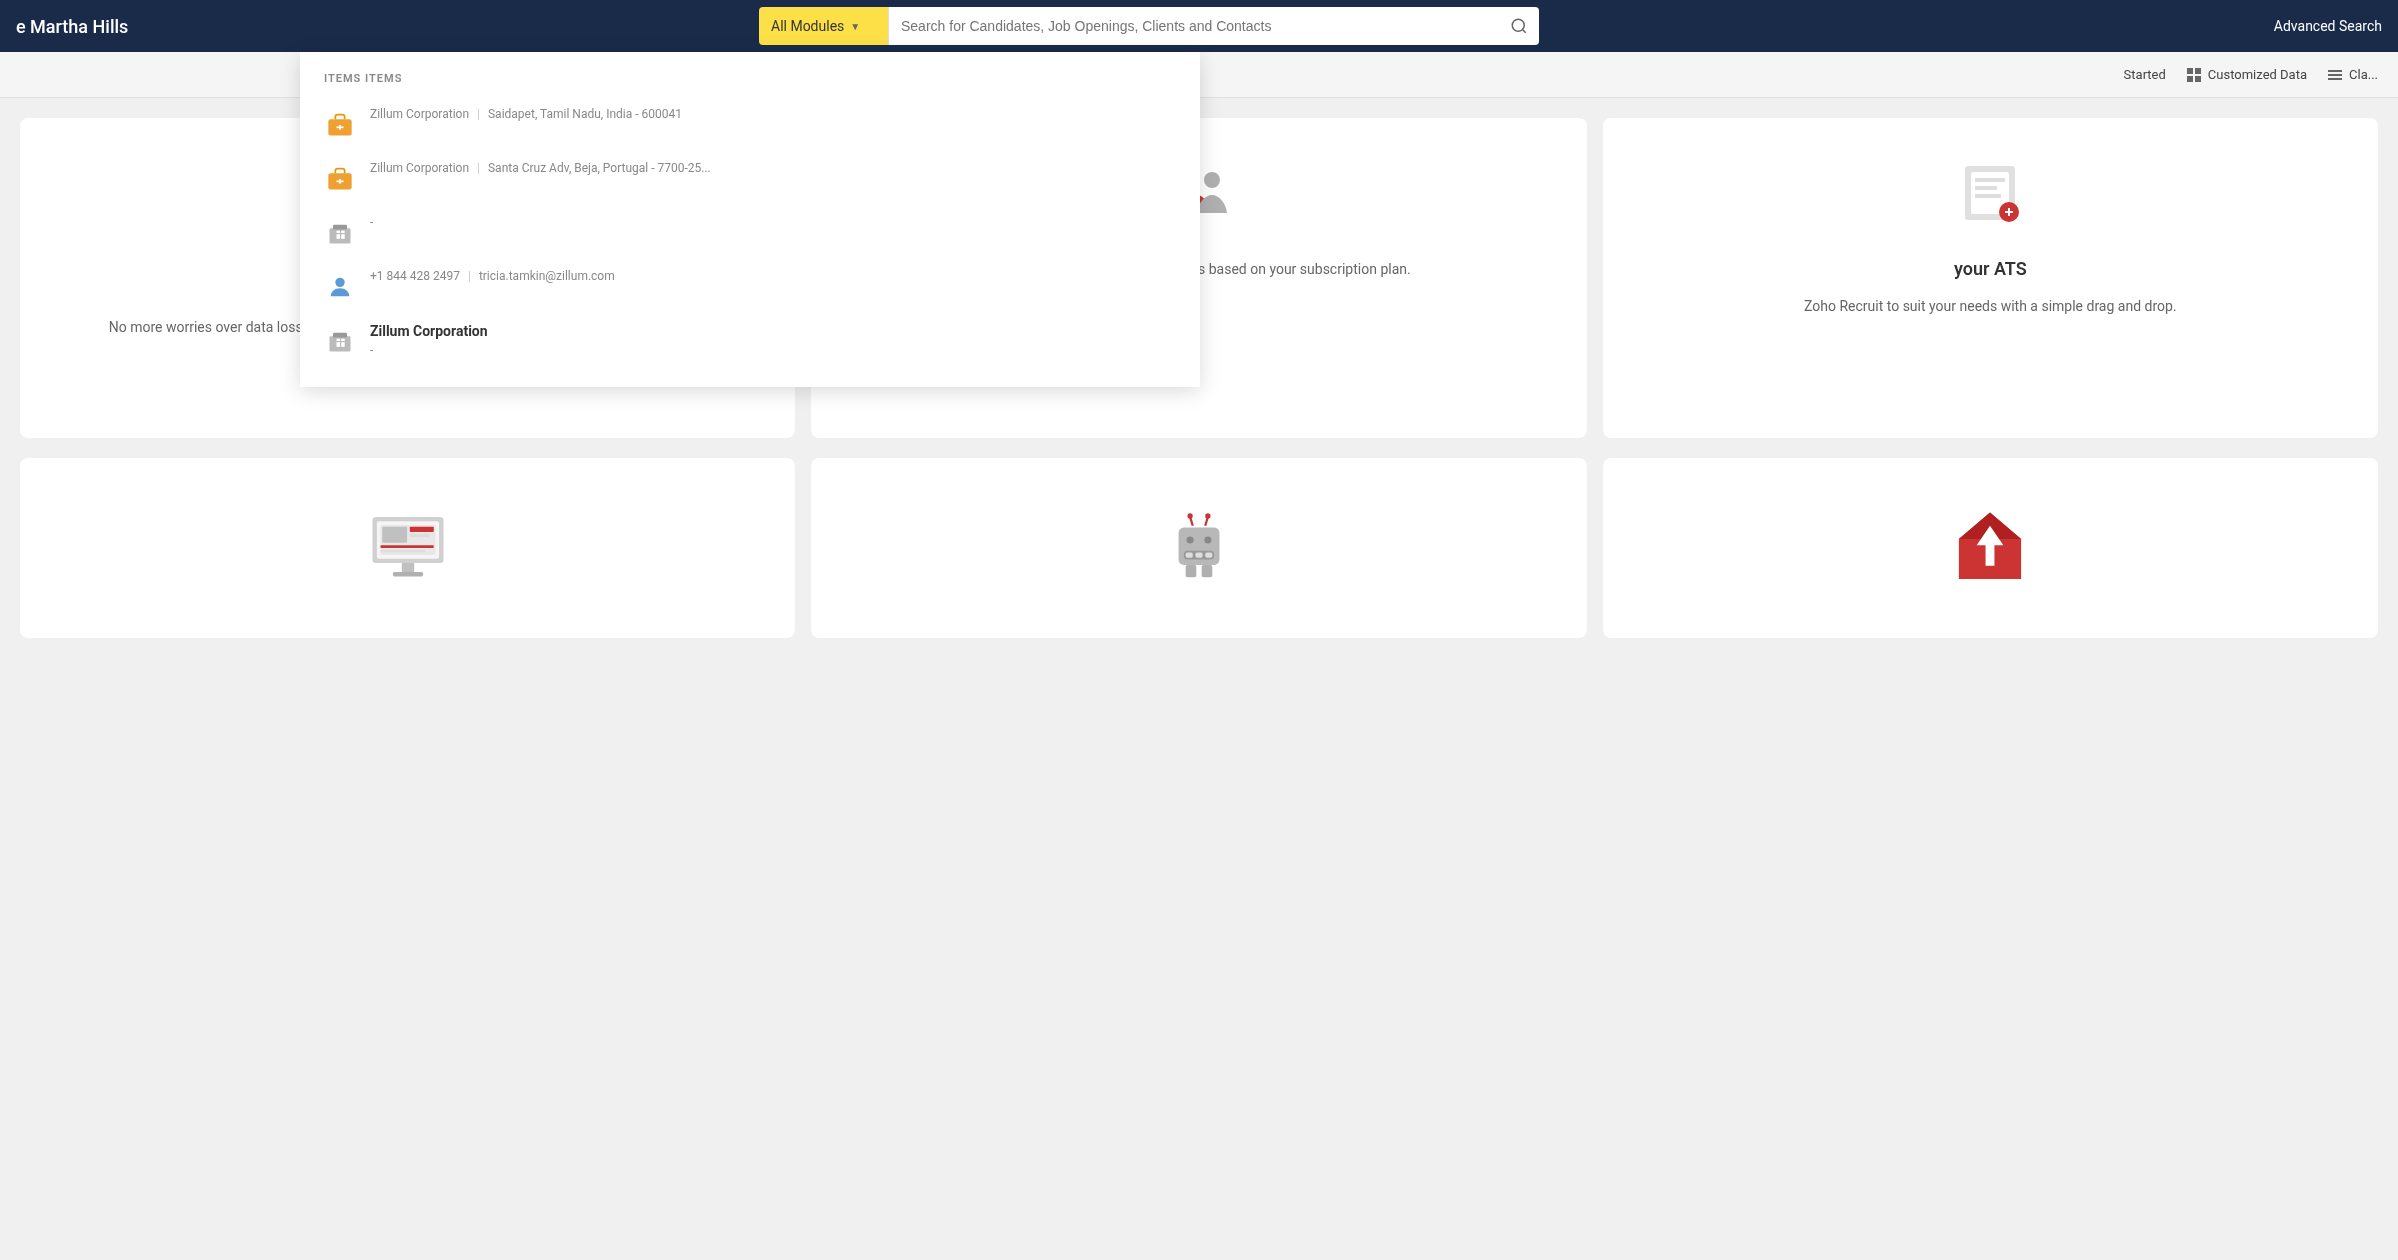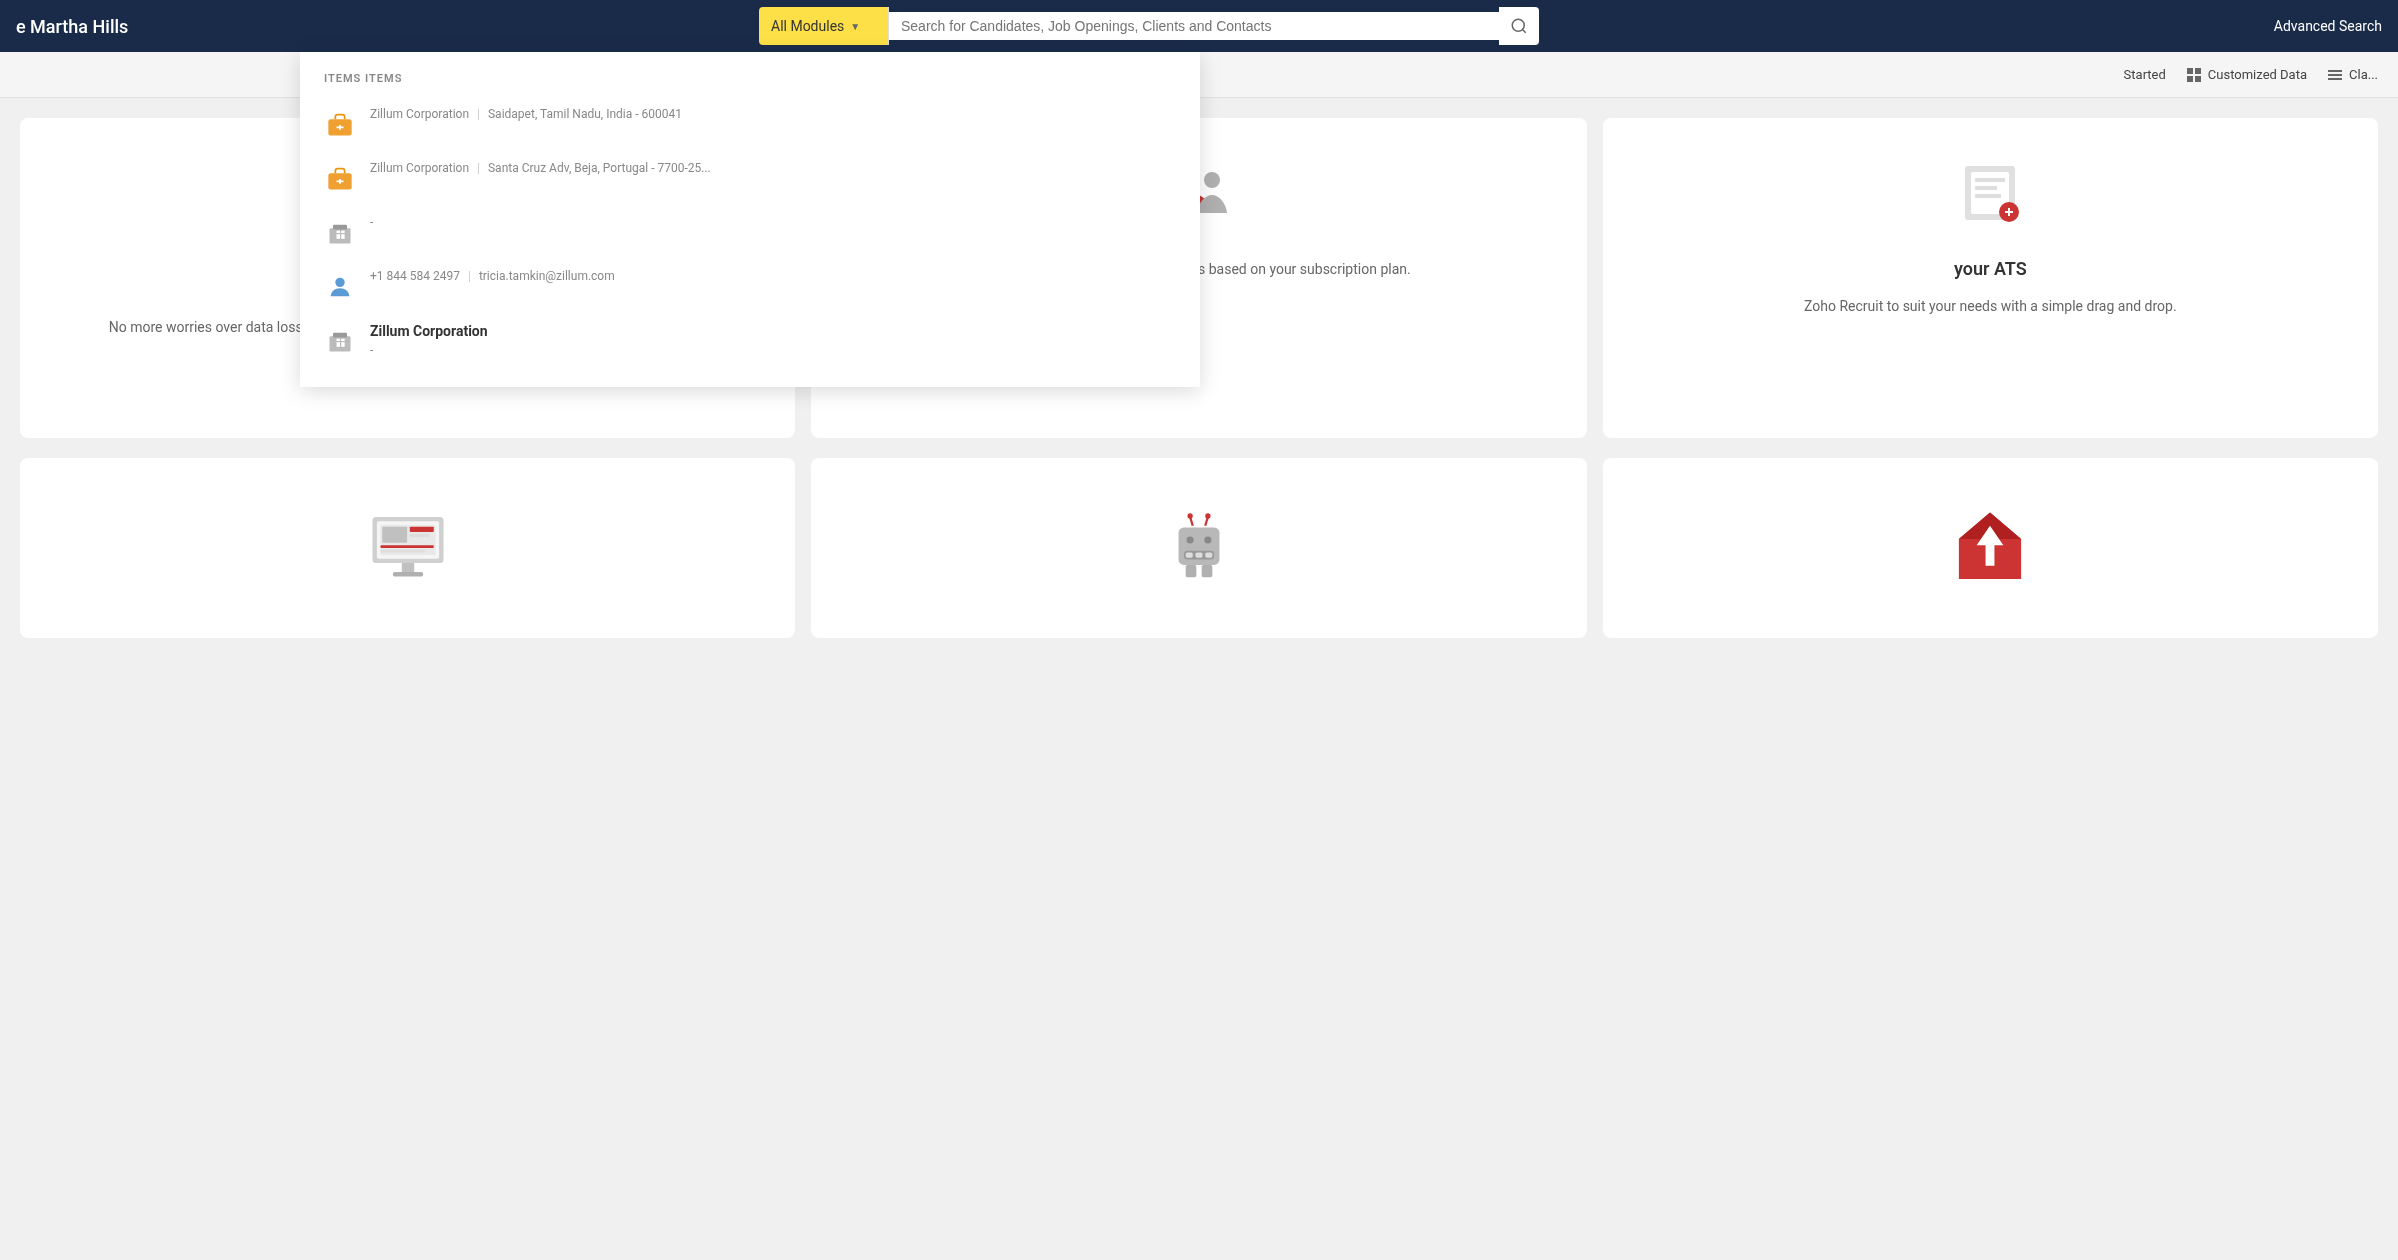--- a/index.html
+++ b/index.html
@@ -41,21 +41,21 @@
       cursor: pointer;
       color: #333;
       min-width: 130px;
       border-right: 1px solid #ddd;
     }
     .search-module-select span { margin-right: 6px; }
     .search-module-select .chevron { font-size: 10px; color: #666; }
     .search-input-wrapper {
       flex: 1;
       background: #fff;
-      height: 28px;
+      height: 38px;
       display: flex;
       padding: 0 12px;
     }
     .search-input {
       width: 100%;
       border: none;
       outline: none;
       font-size: 14px;
       color: #666;
       background: transparent;
@@ -310,21 +310,21 @@
 
   <div class="dropdown-item">
     <div class="item-icon person-icon-svg">
       <svg width="28" height="28" viewBox="0 0 24 24">
         <circle cx="12" cy="8" r="4" fill="#5b9bd5"></circle>
         <path d="M4 20c0-4 3.6-7 8-7s8 3 8 7" fill="#5b9bd5"></path>
       </svg>
     </div>
     <div class="item-content">
       <div class="item-subtitle">
-        <span>+1 844 584 2497</span>
+        <span>+1 844 428 2497</span>
         <span class="sep">|</span>
         <span>tricia.tamkin@zillum.com</span>
       </div>
     </div>
   </div>
 
   <div class="dropdown-item">
     <div class="item-icon company-icon-svg">
       <svg width="28" height="28" viewBox="0 0 24 24">
         <rect x="3" y="8" width="18" height="13" rx="1" fill="#bbb"></rect>

